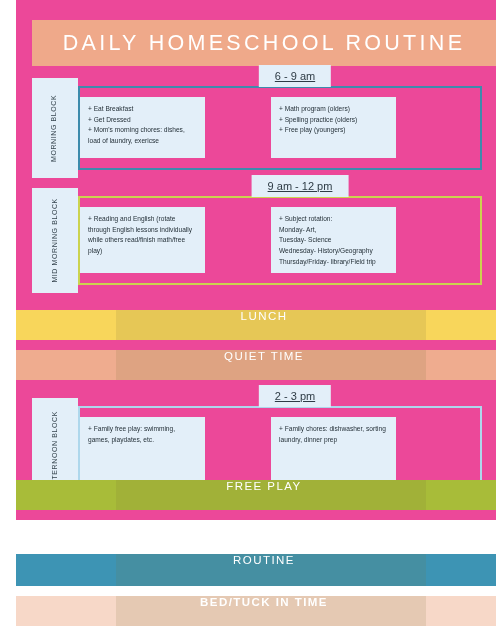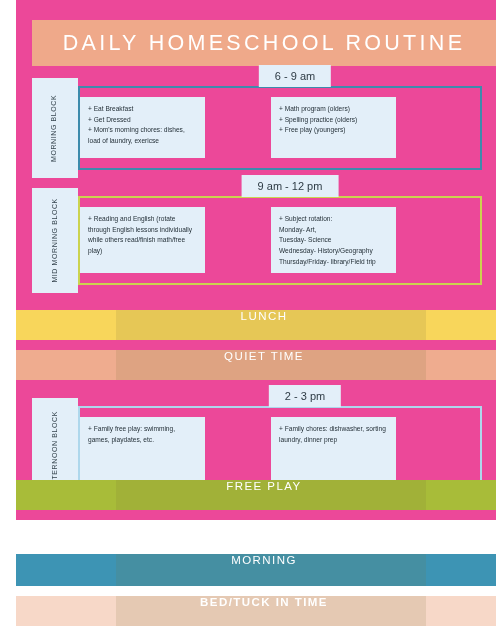--- a/index.html
+++ b/index.html
@@ -86,20 +86,21 @@
     position: absolute;
     top: -2px;
     left: 50%;
     transform: translate(-50%, -50%);
     background: #e3eff9;
     color: #2e3b45;
     font-size: 11px;
     padding: 5px 16px;
     white-space: nowrap;
     z-index: 3;
+    text-decoration: underline;
   }
   .col-cell {
     background: #e3eff9;
     font-size: 6.6px;
     line-height: 1.62;
     color: #1f2b33;
     box-sizing: border-box;
     padding: 7px 8px 7px 8px;
   }
   .col-cell p { margin: 0; }
@@ -169,21 +170,21 @@
         <p>+ Spelling practice (olders)</p>
         <p>+ Free play (youngers)</p>
       </div>
   </div>
 
   <div class="block green" id="block-1" style="top:188px; height:105px;">
     <div class="block-sidelabel">
       <span>MID MORNING BLOCK</span>
     </div>
     <div class="block-frame"></div>
-    <div class="time-pill" style="left:258px;">9 am - 12 pm</div>
+    <div class="time-pill" style="left:268px;">9 am - 12 pm</div>
     <div class="col-cell cell-left" style="height:66px;">
         <p>+ Reading and English (rotate through English lessons individually while others read/finish math/free play)</p>
       </div>
     <div class="col-cell cell-right" style="height:66px;">
         <p>+ Subject rotation:</p>
         <p>Monday- Art,</p>
         <p>Tuesday- Science</p>
         <p>Wednesday- History/Geography</p>
         <p>Thursday/Friday- library/Field trip</p>
       </div>
@@ -197,37 +198,37 @@
   <div class="bar" style="top:350px; height:30px; background:#efac8f;">
     <div class="bar-overlay"></div>
     <div class="bar-label">QUIET TIME</div>
   </div>
 
   <div class="block lightblue" id="block-2" style="top:398px; height:105px;">
     <div class="block-sidelabel">
       <span>AFTERNOON BLOCK</span>
     </div>
     <div class="block-frame" style="border-width:2px;"></div>
-    <div class="time-pill" style="left:273px;">2 - 3 pm</div>
+    <div class="time-pill" style="left:263px;">2 - 3 pm</div>
     <div class="col-cell cell-left" style="height:66px;">
         <p>+ Family free play: swimming, games, playdates, etc.</p>
       </div>
     <div class="col-cell cell-right" style="height:66px;">
         <p>+ Family chores: dishwasher, sorting laundry, dinner prep</p>
       </div>
   </div>
 
   <div class="bar" style="top:480px; height:30px; background:#a8bc39;">
     <div class="bar-overlay"></div>
     <div class="bar-label">FREE PLAY</div>
   </div>
 
   <div class="bar" style="top:554px; height:32px; background:#3d94b4;">
     <div class="bar-overlay"></div>
-    <div class="bar-label">MORNING</div>
+    <div class="bar-label">ROUTINE</div>
   </div>
 
   <div class="bar" style="top:596px; height:30px; background:#f7d8c8;font-weight:bold;">
     <div class="bar-overlay"></div>
     <div class="bar-label">BED/TUCK IN TIME</div>
   </div>
 
 </div>
 
 </body></html>

